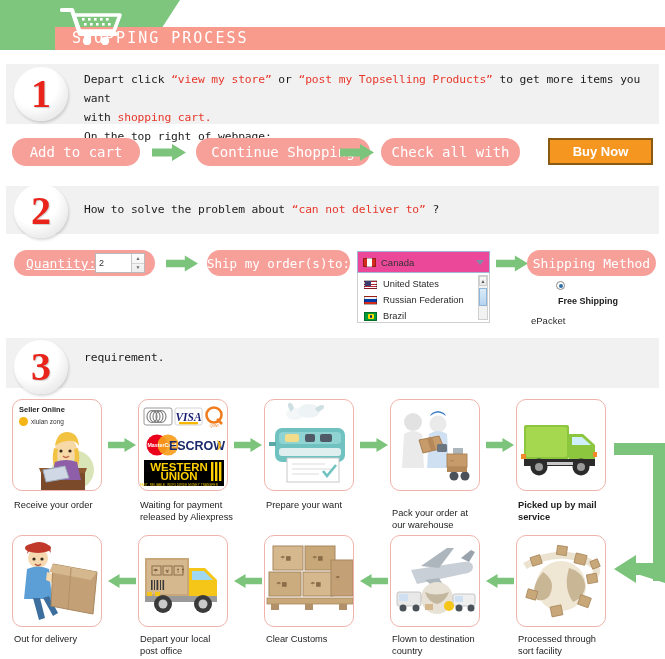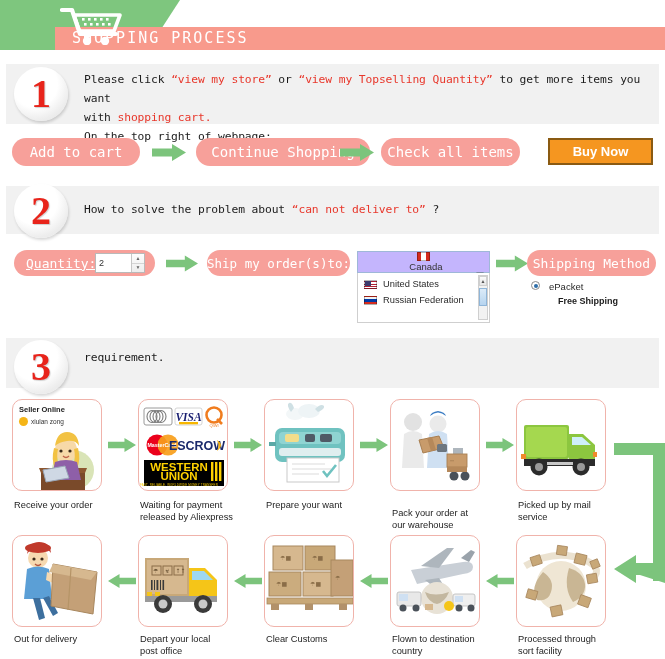--- a/index.html
+++ b/index.html
@@ -99,22 +99,22 @@
     background:linear-gradient(#fdfdfd,#ededed);
   }
   .qty-spin span {
     flex:1; display:flex; align-items:center; justify-content:center;
     font-size:5px; color:#666; line-height:1;
   }
   .qty-spin span:first-child { border-bottom:1px solid #d4d4d4; }
 
   .ddl {
     position:absolute;
-    border:1px solid #9fb8d8; background:#c4b5fd;
-    display:flex; align-items:center; padding:0 5px;flex-direction:column;
+    border:1px solid #9fb8d8; background:#ec4899;
+    display:flex; align-items:center; padding:0 5px;
   }
   .ddl-label { font-size:9.5px; color:#333; margin-left:5px; }
   .ddl-caret {
     margin-left:auto;
     width:0;height:0;border-left:4px solid transparent;border-right:4px solid transparent;
     border-top:5px solid #7d8fa5;
   }
   .ddl-list {
     position:absolute; background:#ffffff;
     border:1px solid #cfcfcf; border-top:none;
@@ -135,21 +135,21 @@
     border:1px solid #8fb5d8;
   }
   .ddl-scroll .sbtn {
     position:absolute; left:0; top:0; width:8px; height:10px;
     background:linear-gradient(#fbfbfb,#e6e6e6); border:1px solid #cfcfcf;
     font-size:5px; color:#555; text-align:center; line-height:9px;
   }
   .flag { width:13px; height:9px; display:inline-block; position:relative; flex:none;
           border:1px solid rgba(0,0,0,0.28); }
 
-  .ship-radio { position:absolute; display:flex; align-items:flex-start; gap:9px; }
+  .ship-radio { position:absolute; display:flex; align-items:flex-end; gap:25px;flex-direction:column; }
   .radio-dot {
     width:9px;height:9px;border-radius:50%;
     background:#ffffff;border:1px solid #8a8a8a;
     display:flex;align-items:center;justify-content:center;
   }
   .radio-dot i { width:4px;height:4px;border-radius:50%;background:#2f6ea8;display:block; }
   .ship-name { font-size:9.5px; color:#2b2b2b; }
   .ship-free {
     position:absolute; font-size:9px; font-weight:bold; color:#1c1c1c;
     font-family:"Liberation Sans", sans-serif;
@@ -196,21 +196,21 @@
   </div>
   <div class="header-title">SHOPPING PROCESS</div>
 </div>
 
 <div class="step-band" style="top:64px; height:60px;"></div>
 <div class="step-circle" style="left:14px; top:67px;">
   <span class="step-num">1</span>
 </div>
 <div class="step-text" style="left:84px; top:70px; width:570px;">
   <div>
-    <span>Please click  </span><span class="hl-red">“view my store”</span><span> or  </span><span class="hl-red">“view my Topselling Quantity”</span><span> to get more items you want</span>
+    <span>Depart click  </span><span class="hl-red">“view my store”</span><span> or  </span><span class="hl-red">“post my Topselling Products”</span><span> to get more items you want</span>
   </div>
   <div>
     <span>with </span><span class="hl-red">shopping cart.</span>
   </div>
   <div>
     <span>On the top right of webpage:</span>
   </div>
 </div>
 
 <div class="pill" style="left:12px; top:138px; width:128px; height:28px; font-size:14px;">Add to cart</div>
@@ -218,21 +218,21 @@
   <svg width="34" height="17" viewBox="0 0 34 17">
       <path d="M0 4.5 H20 V0 L34 8.5 L20 17 V12.5 H0 Z" fill="#7cc47c"></path>
     </svg>
 </div>
 <div class="pill" style="left:196px; top:138px; width:174px; height:28px; font-size:14px;">Continue Shopping</div>
 <div class="arr-r" style="left:340px; top:144px;">
   <svg width="34" height="17" viewBox="0 0 34 17">
       <path d="M0 4.5 H20 V0 L34 8.5 L20 17 V12.5 H0 Z" fill="#7cc47c"></path>
     </svg>
 </div>
-<div class="pill" style="left:381px; top:138px; width:139px; height:28px; font-size:14px;">Check all items</div>
+<div class="pill" style="left:381px; top:138px; width:139px; height:28px; font-size:14px;">Check all with</div>
 <div class="buy-now" style="left:548px; top:138px; width:105px; height:27px;">Buy Now</div>
 
 <div class="step-band" style="top:186px; height:48px;"></div>
 <div class="step-circle" style="left:14px; top:184px;">
   <span class="step-num">2</span>
 </div>
 <div class="step-text" style="left:84px; top:200px; width:560px;">
   <div>
     <span>How to solve the problem about  </span><span class="hl-red">“can not deliver to”</span><span> ?</span>
   </div>
@@ -266,20 +266,27 @@
 <div class="ddl-list" style="left:357px; top:273px; width:133px; height:50px;">
   <div class="ddl-item">
     <span class="flag" style="background:repeating-linear-gradient(to bottom,#b22234 0 1.3px,#ffffff 1.3px 2.6px);">
       <i style="position:absolute;left:0;top:0;width:6px;height:5px;background:#3c3b6e;display:block;"></i>
     </span>
     <span>United States</span>
   </div>
   <div class="ddl-item">
     <span class="flag" style="background:linear-gradient(to bottom,#f2f2f2 0 33%,#0039a6 33% 66%,#d52b1e 66% 100%);"></span>
     <span>Russian Federation</span>
+  </div>
+  <div class="ddl-item">
+    <span class="flag" style="background:#009b3a;">
+      <i style="position:absolute;left:3px;top:1.6px;width:6px;height:5px;background:#fedf00;transform:skewX(0deg);display:block;border-radius:1px;"></i>
+      <i style="position:absolute;left:4.6px;top:2.8px;width:2.8px;height:2.6px;background:#002776;border-radius:50%;display:block;"></i>
+    </span>
+    <span>Brazil</span>
   </div>
   <div class="ddl-scroll">
     <div class="sbtn">▲</div>
     <div class="thumb"></div>
   </div>
 </div>
 
 <div class="arr-r" style="left:496px; top:255px;">
   <svg width="32" height="17" viewBox="0 0 34 17">
       <path d="M0 4.5 H20 V0 L34 8.5 L20 17 V12.5 H0 Z" fill="#7cc47c"></path>
@@ -443,21 +450,21 @@
     <rect x="7" y="59" width="71" height="7" fill="#2b2b2b"></rect>
     <circle cx="22" cy="67" r="8.5" fill="#2b2b2b"></circle>
       <circle cx="22" cy="67" r="4" fill="#9a9a9a"></circle>
     <circle cx="64" cy="67" r="8.5" fill="#2b2b2b"></circle>
       <circle cx="64" cy="67" r="4" fill="#9a9a9a"></circle>
     <rect x="4" y="54" width="5" height="5" fill="#f08a2b"></rect>
     <rect x="76" y="52" width="4" height="5" fill="#f08a2b"></rect>
     <rect x="30" y="62" width="26" height="3" fill="#c8c8c8"></rect>
   </svg>
 </div>
-<div class="cap" style="left:518px; top:500px; width:92px; white-space:pre-line;">Picked up by mail
+<div class="cap" style="left:518px; top:500px; width:92px; white-space:pre-line;font-weight:bold;">Picked up by mail
 service</div>
 
 <div class="conn" style="left:614px; top:443px;">
   <svg width="51" height="144" viewBox="0 0 51 144">
     <path d="M0 0 H40 V120 H22 V112 L0 126 L22 140 V132 H51 V0 Z" fill="#7cc47c"></path>
     <rect x="0" y="0" width="51" height="12" fill="#7cc47c"></rect>
     <rect x="39" y="0" width="12" height="132" fill="#7cc47c"></rect>
     <path d="M51 124 V140 L26 132 Z" fill="#7cc47c"></path>
     <path d="M39 126 H51 V138 H39 Z" fill="#7cc47c"></path>
   </svg>

